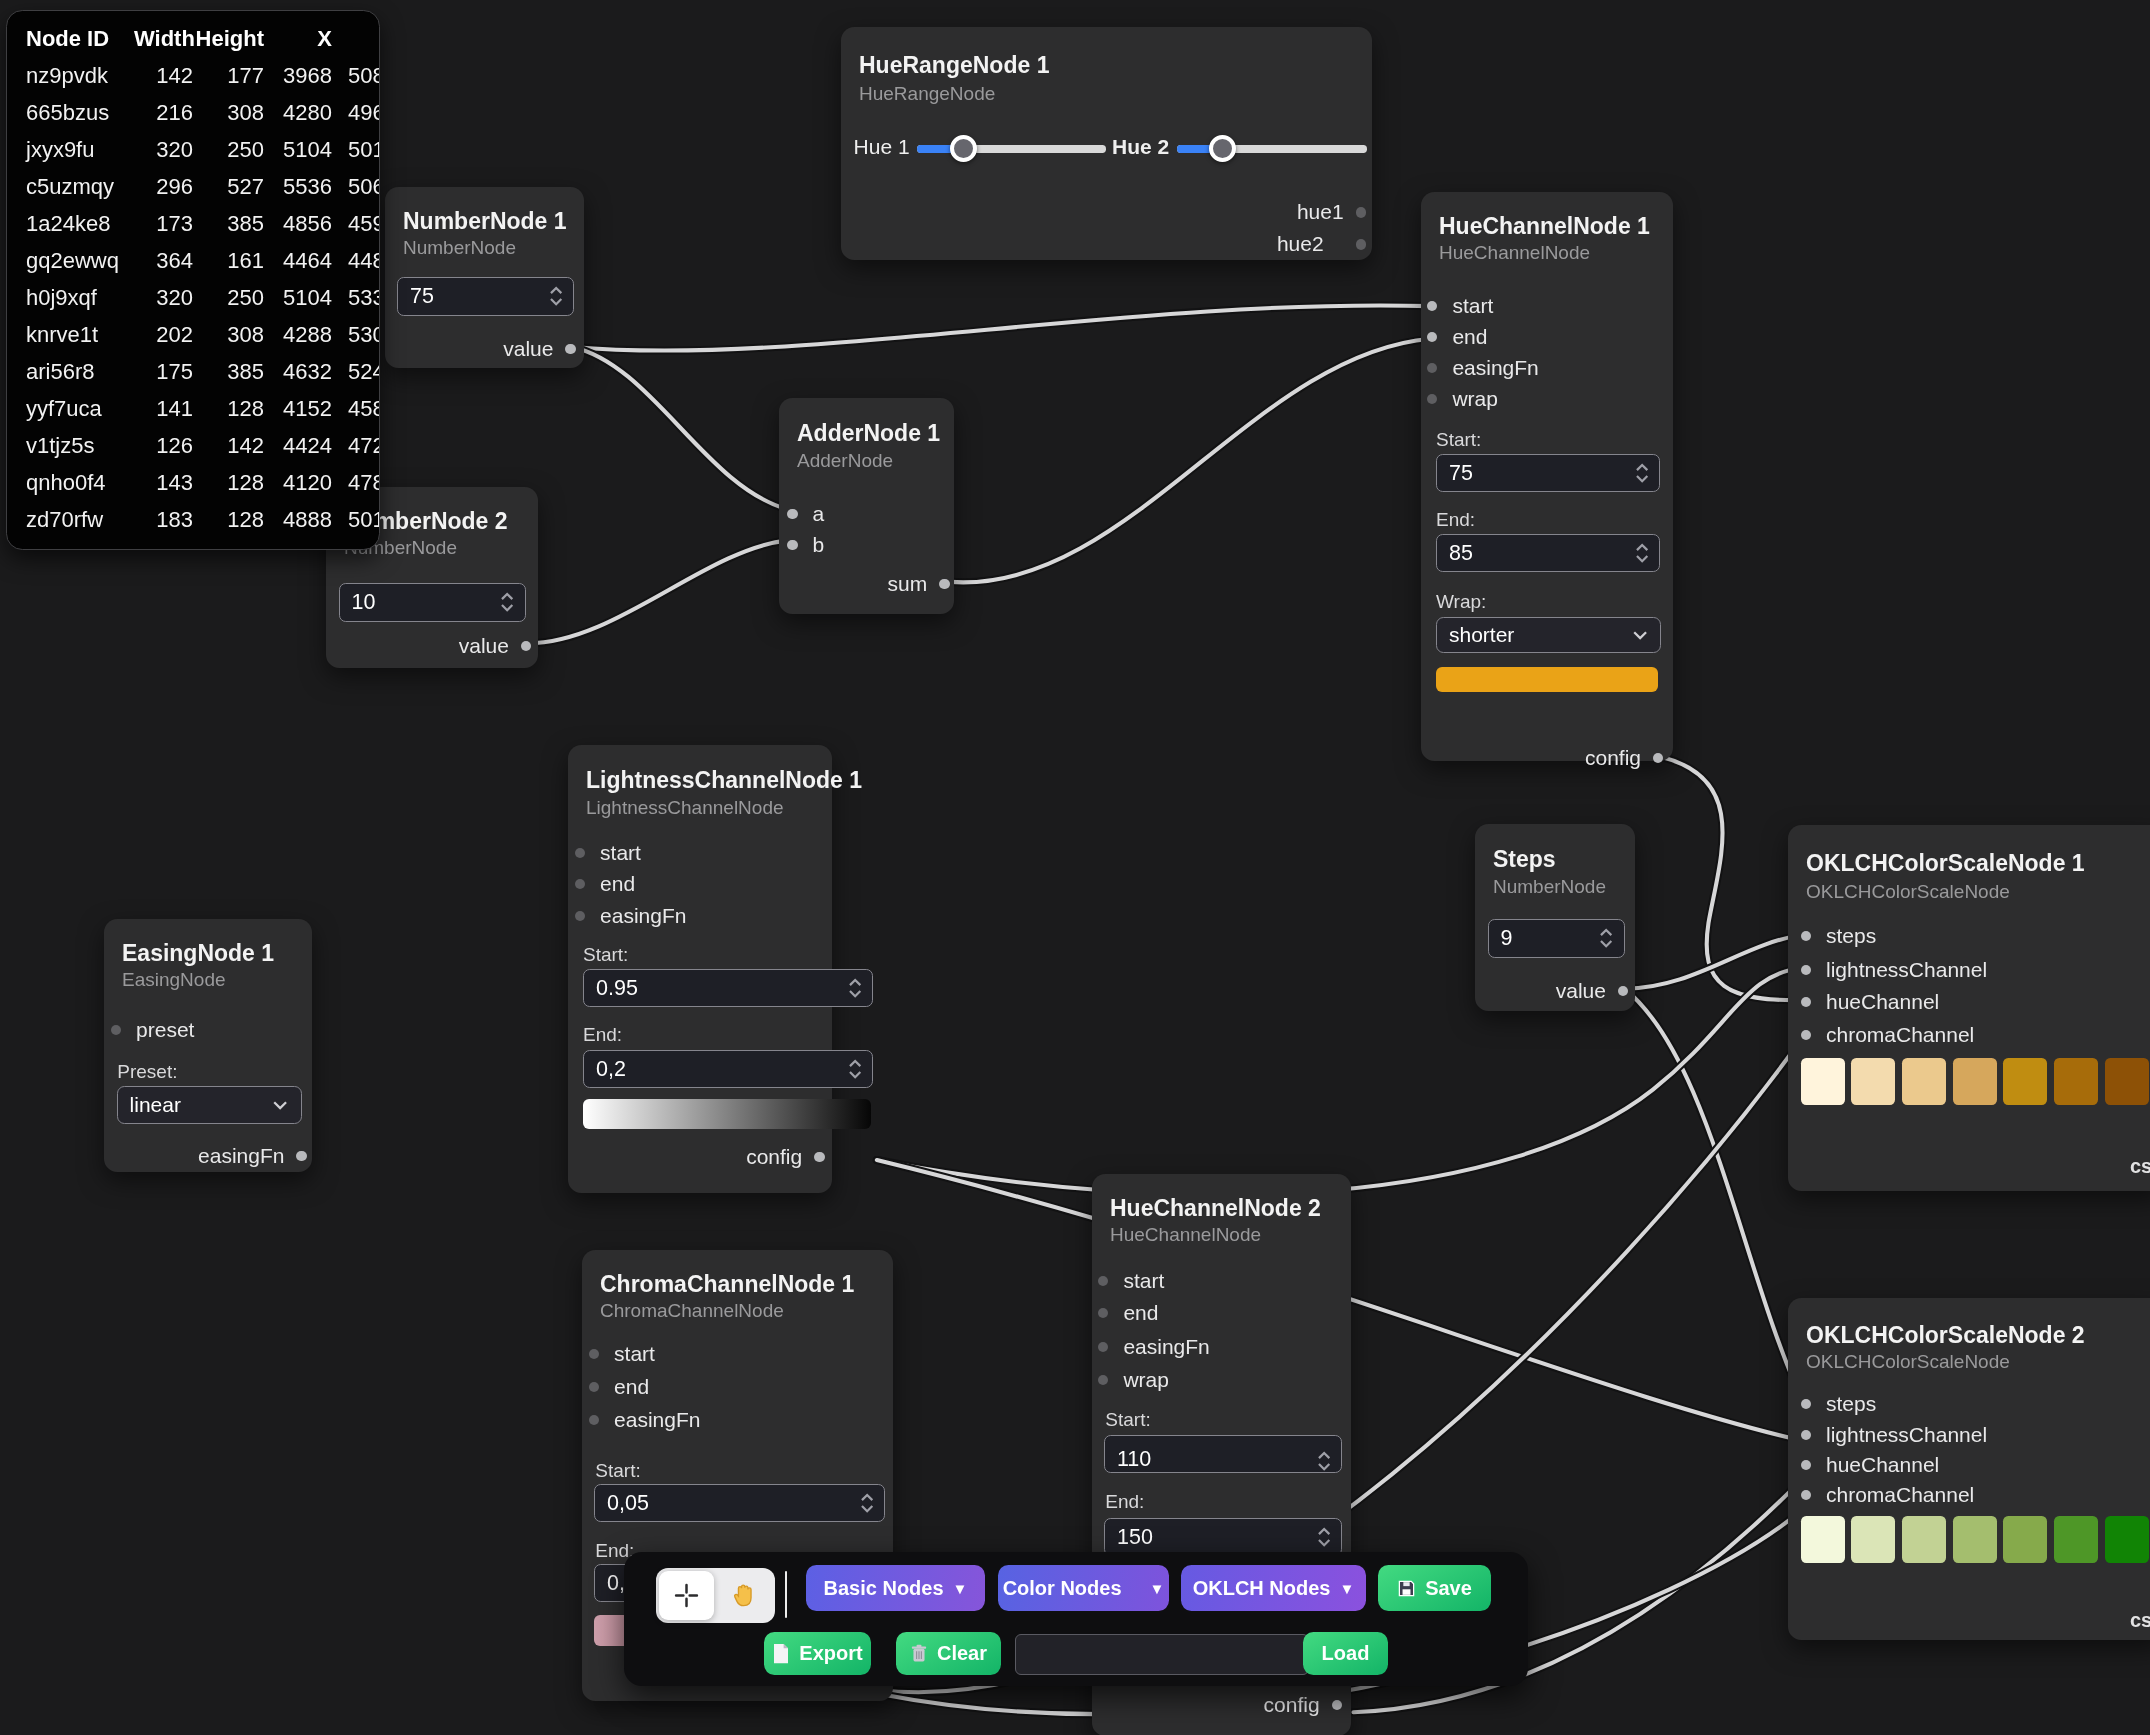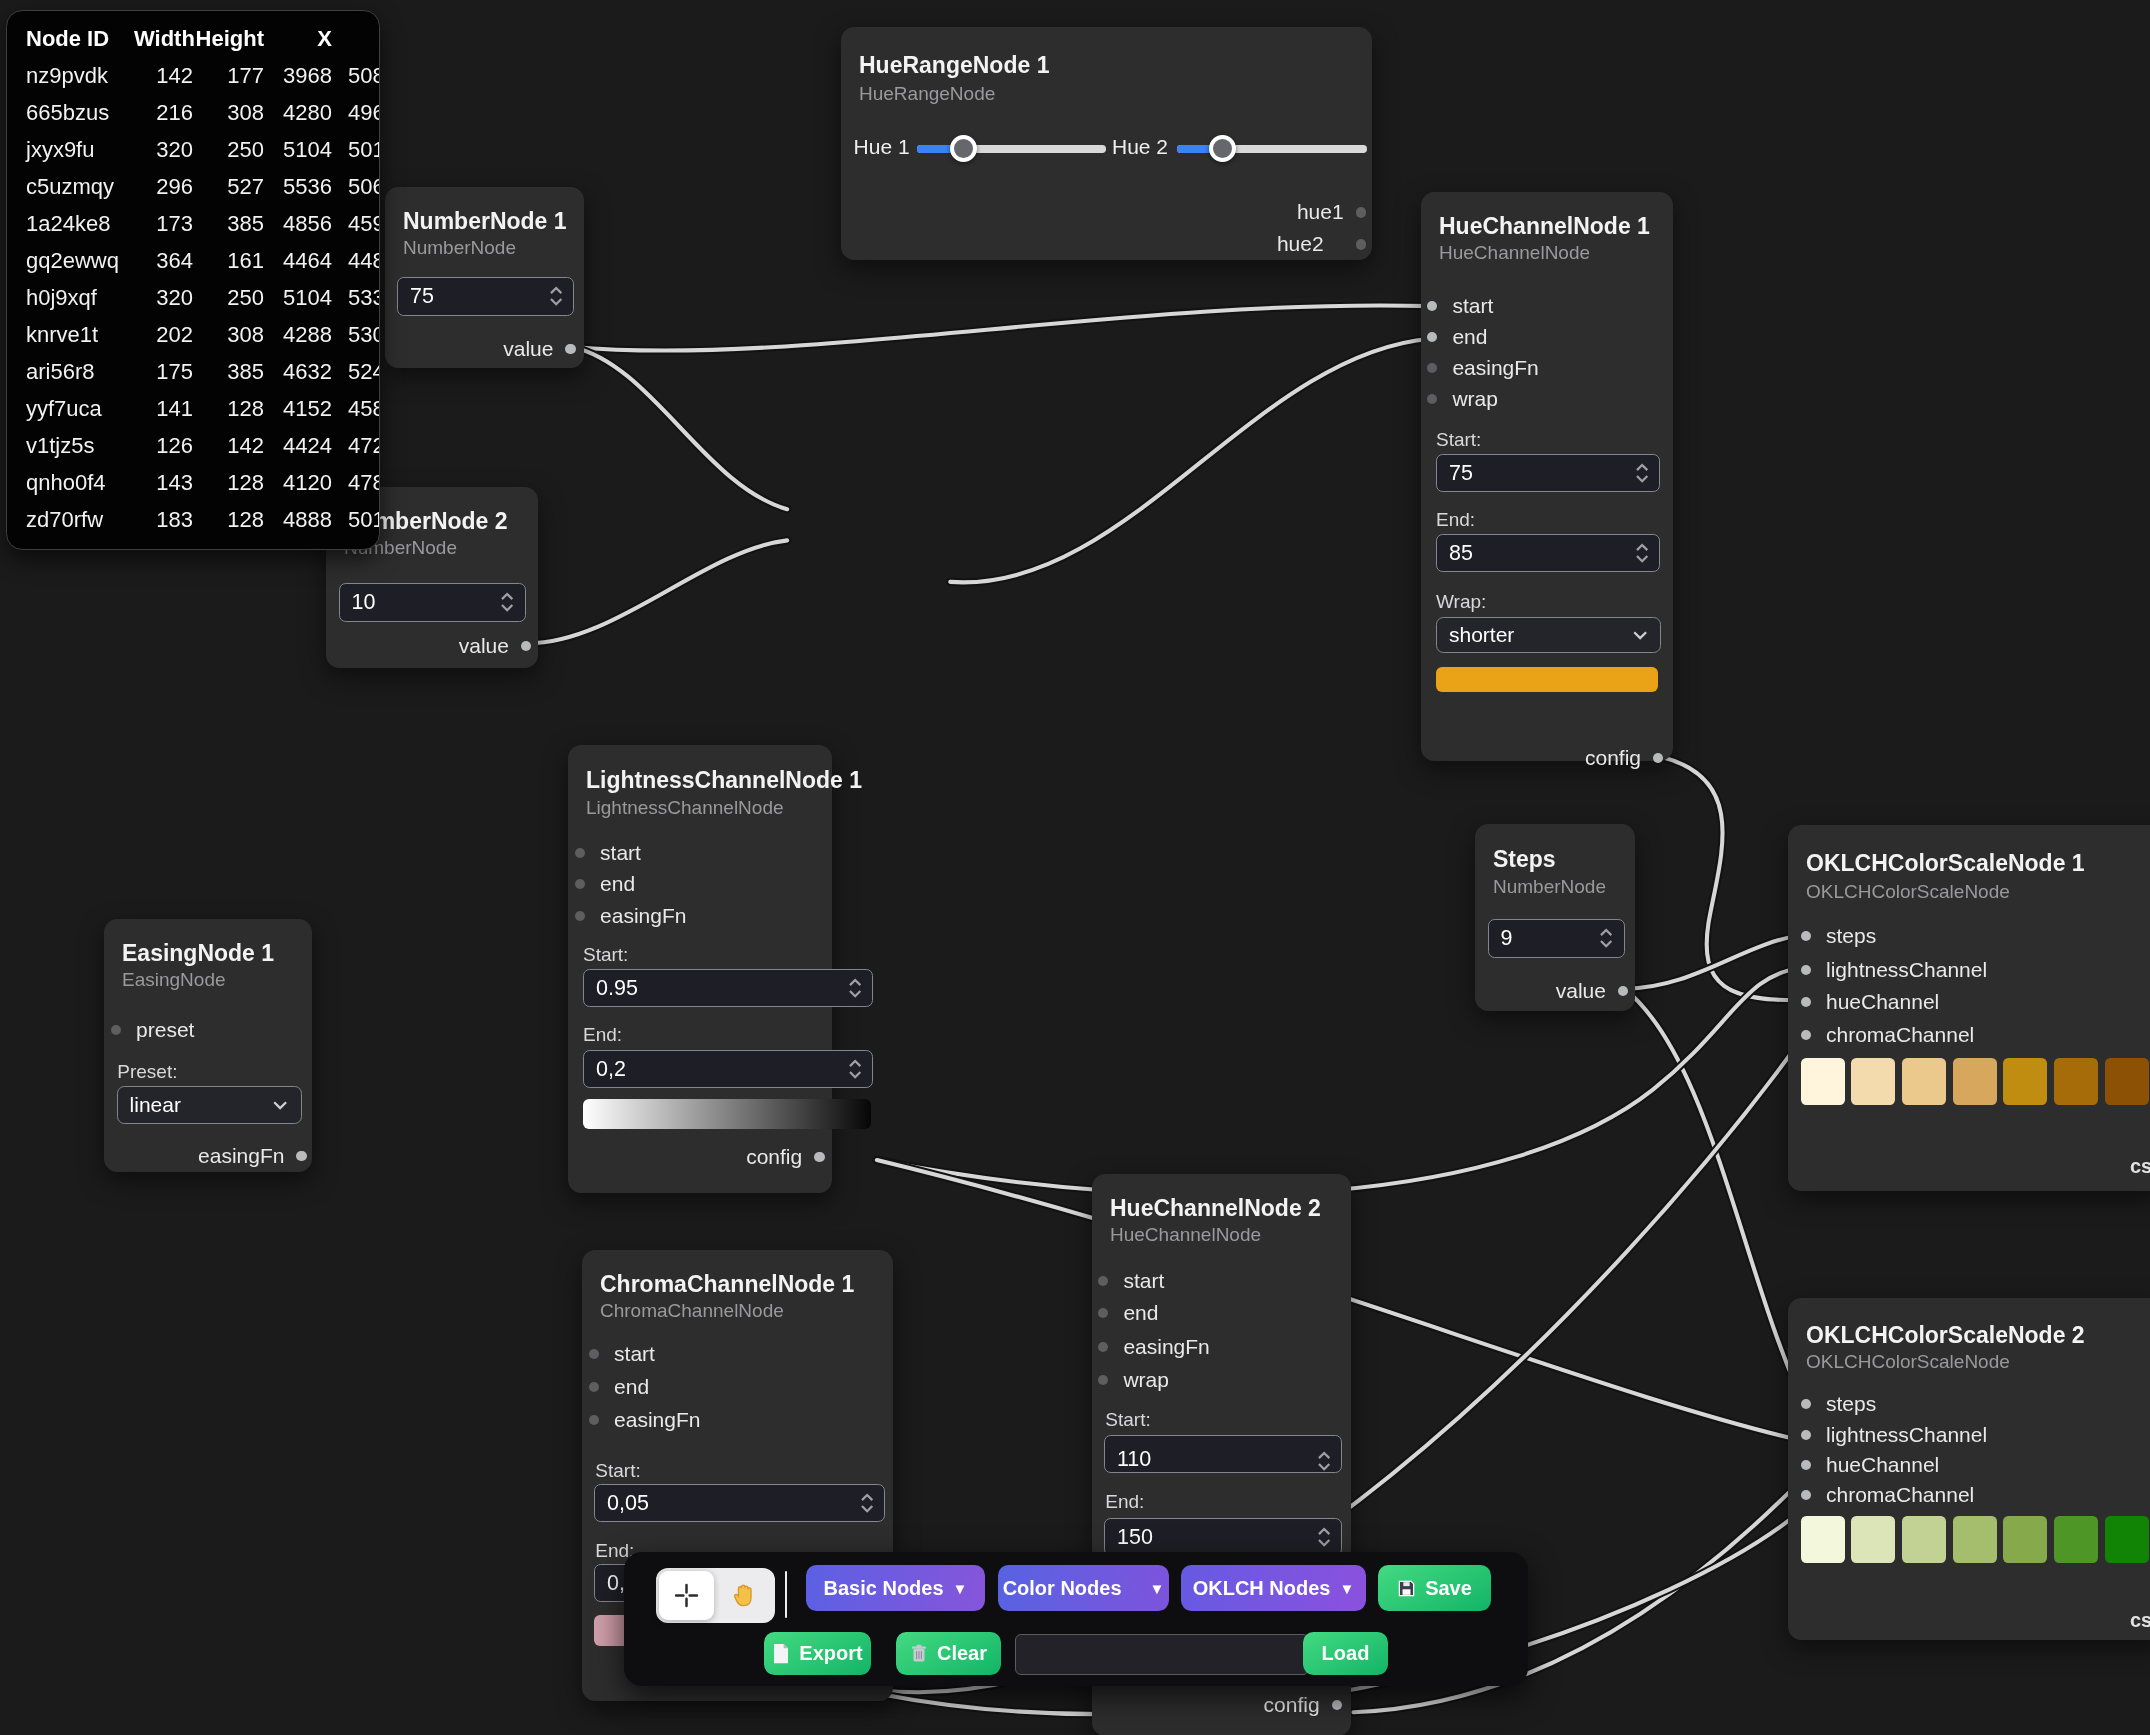--- a/index.html
+++ b/index.html
@@ -126,21 +126,21 @@
   </svg>
 
   <div class="node" style="left:841px;top:27.4px;width:531px;height:233px;">
     <div class="ntitle" style="top:25px;">HueRangeNode 1</div>
     <div class="nsub" style="top:56px;">HueRangeNode</div>
     <div class="sl-label" style="left:12.6px;top:108px;">Hue 1</div>
     <div class="track" style="left:76px;top:118px;width:189px;">
       <div class="fill" style="width:47px;"></div>
     </div>
     <div class="thumb" style="left:109px;top:108px;"></div>
-    <div class="sl-label" style="left:271px;top:108px;">Hue 2</div>
+    <div class="sl-label" style="left:271px;top:108px;font-weight:bold;">Hue 2</div>
     <div class="track" style="left:336px;top:118px;width:190px;">
       <div class="fill" style="width:44px;"></div>
     </div>
     <div class="thumb" style="left:368px;top:108px;"></div>
     <div class="outrow" style="top:173px;right:6px;">
       <span class="plabel">hue1</span>
         <span class="dot dim"></span>
     </div>
     <div class="outrow" style="top:205px;right:6px;gap:32px;">
       <span class="plabel">hue2</span>
@@ -173,20 +173,36 @@
           <path d="M4 11 L11 4 L18 11" fill="none" stroke="#9fa0a8" stroke-width="3"></path>
           <path d="M4 19 L11 26 L18 19" fill="none" stroke="#9fa0a8" stroke-width="3"></path>
         </svg>
     </div>
     <div class="outrow" style="top:147px;right:6.7px;">
       <span class="plabel">value</span>
         <span class="dot"></span>
     </div>
   </div>
 
+  <div class="node" style="left:779px;top:398px;width:175px;height:216px;">
+    <div class="ntitle" style="top:22px;">AdderNode 1</div>
+    <div class="nsub" style="top:52px;">AdderNode</div>
+    <div class="port" style="left:8.2px;top:104px;">
+      <span class="dot"></span>
+        <span class="plabel">a</span>
+    </div>
+    <div class="port" style="left:8.2px;top:135px;">
+      <span class="dot"></span>
+        <span class="plabel">b</span>
+    </div>
+    <div class="outrow" style="top:174px;right:4.4px;">
+      <span class="plabel">sum</span>
+        <span class="dot"></span>
+    </div>
+  </div>
 
   <div class="node" style="left:1421px;top:192px;width:252px;height:569px;">
     <div class="ntitle" style="top:21px;">HueChannelNode 1</div>
     <div class="nsub" style="top:50px;">HueChannelNode</div>
     <div class="port" style="left:6px;top:102px;">
       <span class="dot"></span>
         <span class="plabel">start</span>
       </div>
     <div class="port" style="left:6px;top:133px;">
       <span class="dot"></span>

